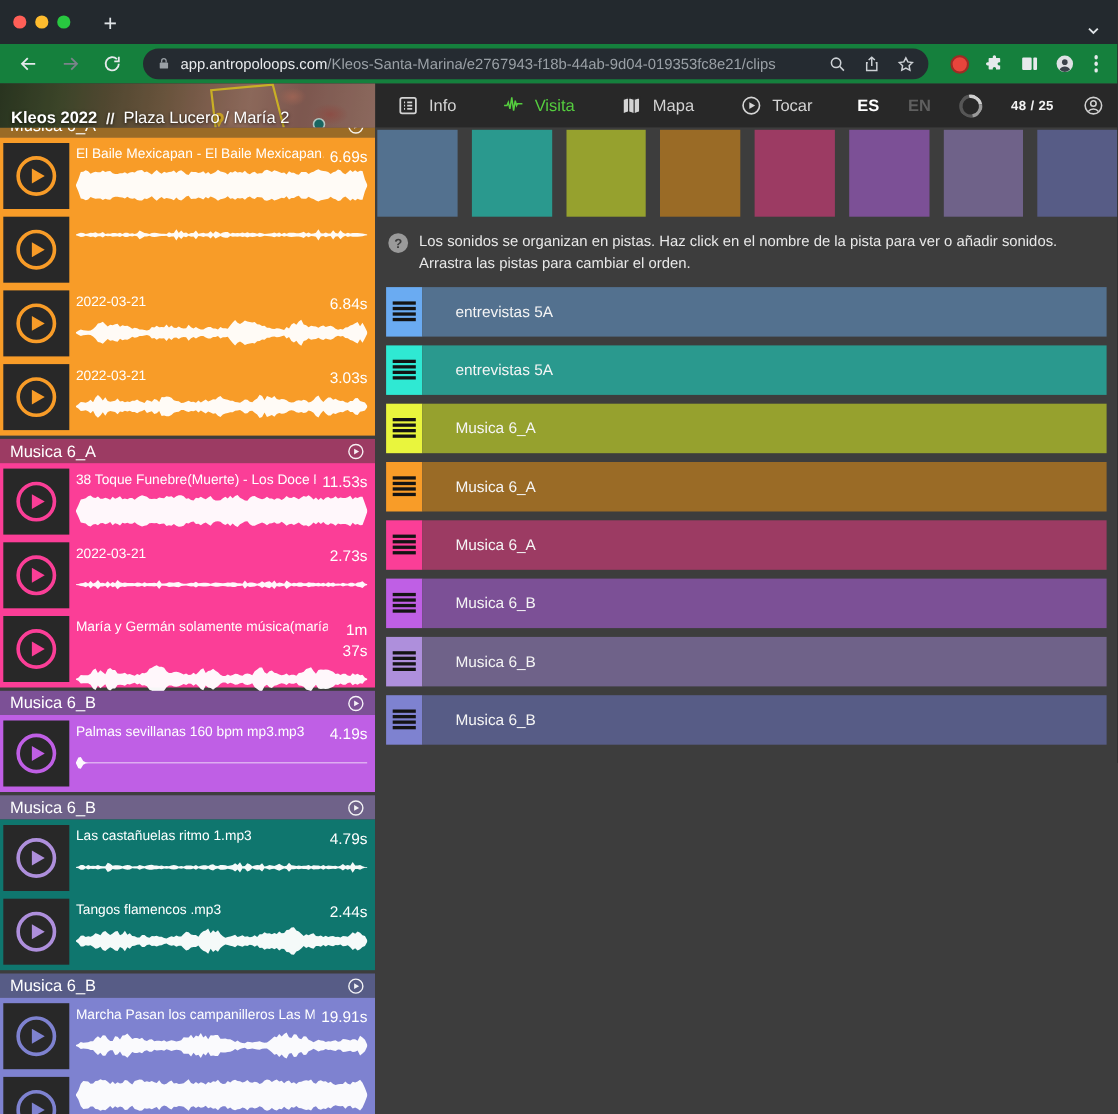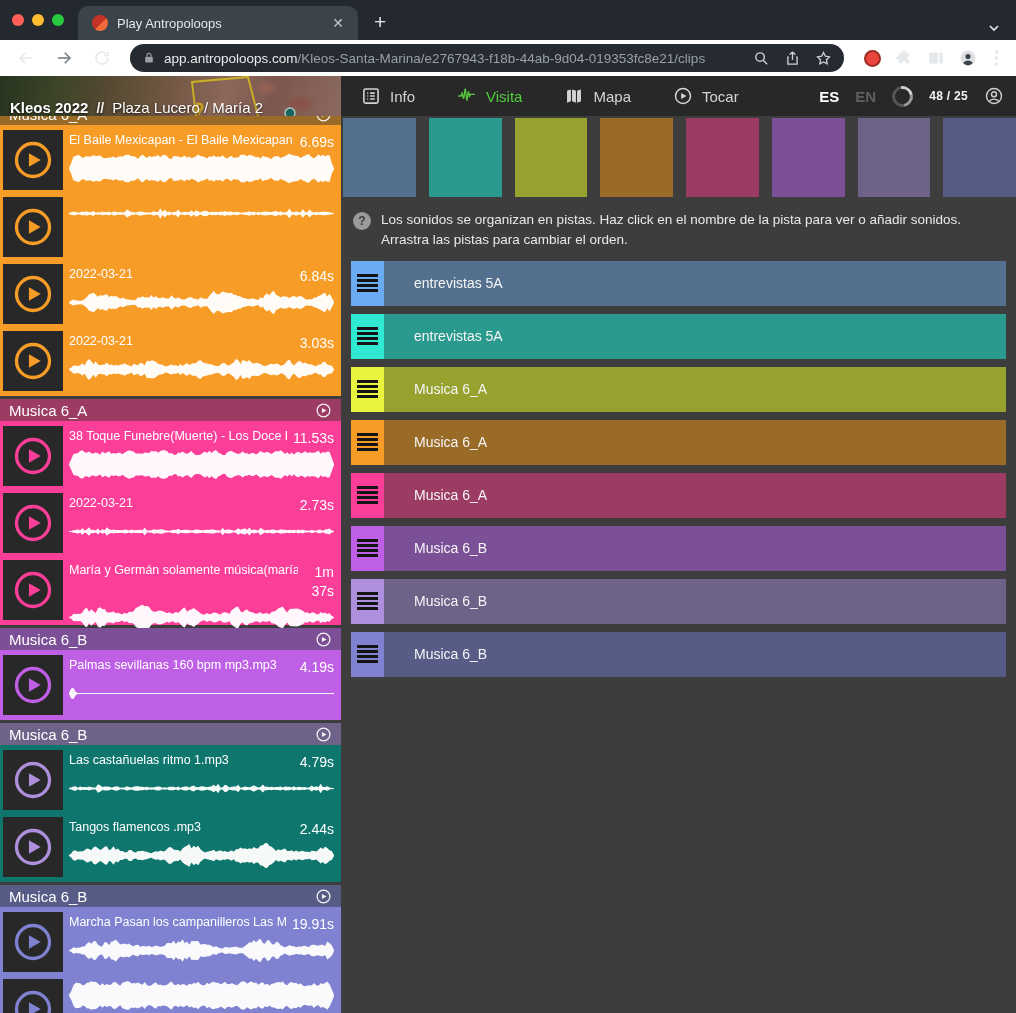--- a/index.html
+++ b/index.html
@@ -11,21 +11,21 @@
   .traffic span{width:12px;height:12px;border-radius:50%;display:block;}
   .t-close{background:#ff5f57;}.t-min{background:#febc2e;}.t-max{background:#28c840;}
   .tab{width:256px;height:34px;background:#3b434b;border-radius:10px 10px 0 0;
     display:flex;align-items:center;padding:0 10px 0 14px;gap:9px;}
   .favicon{width:16px;height:16px;border-radius:50%;
     background:linear-gradient(315deg,#ef6a38 0 46%,#c43326 46%);flex:none;}
   .tab-title{color:#e3e6e9;font-size:13px;flex:1;white-space:nowrap;overflow:hidden;}
   .tab-close{color:#c3c7cb;font-size:14px;padding:2px 4px;border-radius:4px;}
   .newtab{color:#dfe3e6;font-size:21px;font-weight:300;padding:0 14px 6px 16px;}
   .strip-chevron{position:absolute;right:14px;bottom:4px;color:#dfe3e6;width:16px;height:16px;}
-  .toolbar{height:36px;background:#ffffff;display:flex;align-items:center;padding:0 10px;gap:6px;}
+  .toolbar{height:36px;background:#15803d;display:flex;align-items:center;padding:0 10px;gap:6px;}
   .nav-btn{width:24px;height:24px;display:flex;align-items:center;justify-content:center;
     color:#e6e9ec;flex:none;margin:0 4px;}
   .nav-btn.dim{color:#7b838b;}
   .nav-btn svg{width:18px;height:18px;}
   .omnibox{flex:1;height:28px;background:#252b31;border-radius:14px;display:flex;
     align-items:center;padding:0 12px;gap:8px;margin:0 6px;min-width:0;}
   .omnibox .lock{width:14px;height:14px;color:#9aa0a6;flex:none;}
   .url{font-size:13.5px;white-space:nowrap;overflow:hidden;flex:1;min-width:0;color:#9aa0a6;}
   .url b{color:#e8eaed;font-weight:400;}
   .pill-icon{width:17px;height:17px;color:#cdd1d5;flex:none;margin-left:6px;}
@@ -46,21 +46,21 @@
   .map-overlay{position:absolute;inset:0;width:100%;height:100%;}
   .map-text{position:absolute;z-index:2;left:10px;top:0;height:40px;display:flex;
     align-items:flex-end;gap:8px;color:#fff;text-shadow:0 1px 3px rgba(0,0,0,.8);}
   .map-text .proj{font-size:15px;font-weight:700;}
   .map-text .sep{font-size:14px;font-weight:700;opacity:.95;}
   .map-text .place{font-size:15px;font-weight:400;}
   .app-nav{display:flex;align-items:center;gap:42px;margin-left:20px;}
   .nav-item{display:flex;align-items:center;gap:9px;color:#d4d4d4;font-size:15px;cursor:pointer;}
   .nav-item svg{width:20px;height:20px;}
   .nav-item.active{color:#55cd3f;}
-  .hdr-right{margin-left:auto;display:flex;align-items:center;gap:16px;padding-right:12px;}
+  .hdr-right{margin-left:auto;display:flex;align-items:center;gap:26px;padding-right:12px;}
   .lang{font-size:15px;font-weight:700;color:#fff;}
   .lang.off{color:#5f5f5f;font-weight:700;}
   .spinner{width:15px;height:15px;border-radius:50%;border:3px solid #565656;
     border-top-color:#cfcfcf;border-right-color:#9a9a9a;transform:rotate(35deg);}
   .counter{font-size:12px;font-weight:700;color:#f2f2f2;letter-spacing:.3px;}
   .account{width:20px;height:20px;color:#cfcfcf;}
   
   .content{display:flex;height:897px;}
   .sidebar{width:341px;flex:none;overflow:hidden;background:#3d3d3d;display:flex;
     flex-direction:column;gap:3px;}
@@ -102,25 +102,20 @@
 <body>
 
 <div id="screen">
 
   <div class="tabstrip">
     <div class="traffic">
       <span class="t-close"></span>
       <span class="t-min"></span>
       <span class="t-max"></span>
     </div>
-    <div class="tab">
-      <span class="favicon"></span>
-      <span class="tab-title">Play Antropoloops</span>
-      <span class="tab-close">✕</span>
-    </div>
     <span class="newtab">+</span>
     <svg class="strip-chevron" viewBox="0 0 24 24" fill="none" stroke="currentColor" stroke-width="2.6">
         <path d="M6 9l6 6 6-6"></path>
       </svg>
   </div>
 
   <div class="toolbar">
     <span class="nav-btn">
       <svg viewBox="0 0 24 24" fill="none" stroke="currentColor" stroke-width="2.2">
           <path d="M20 12H5"></path>

